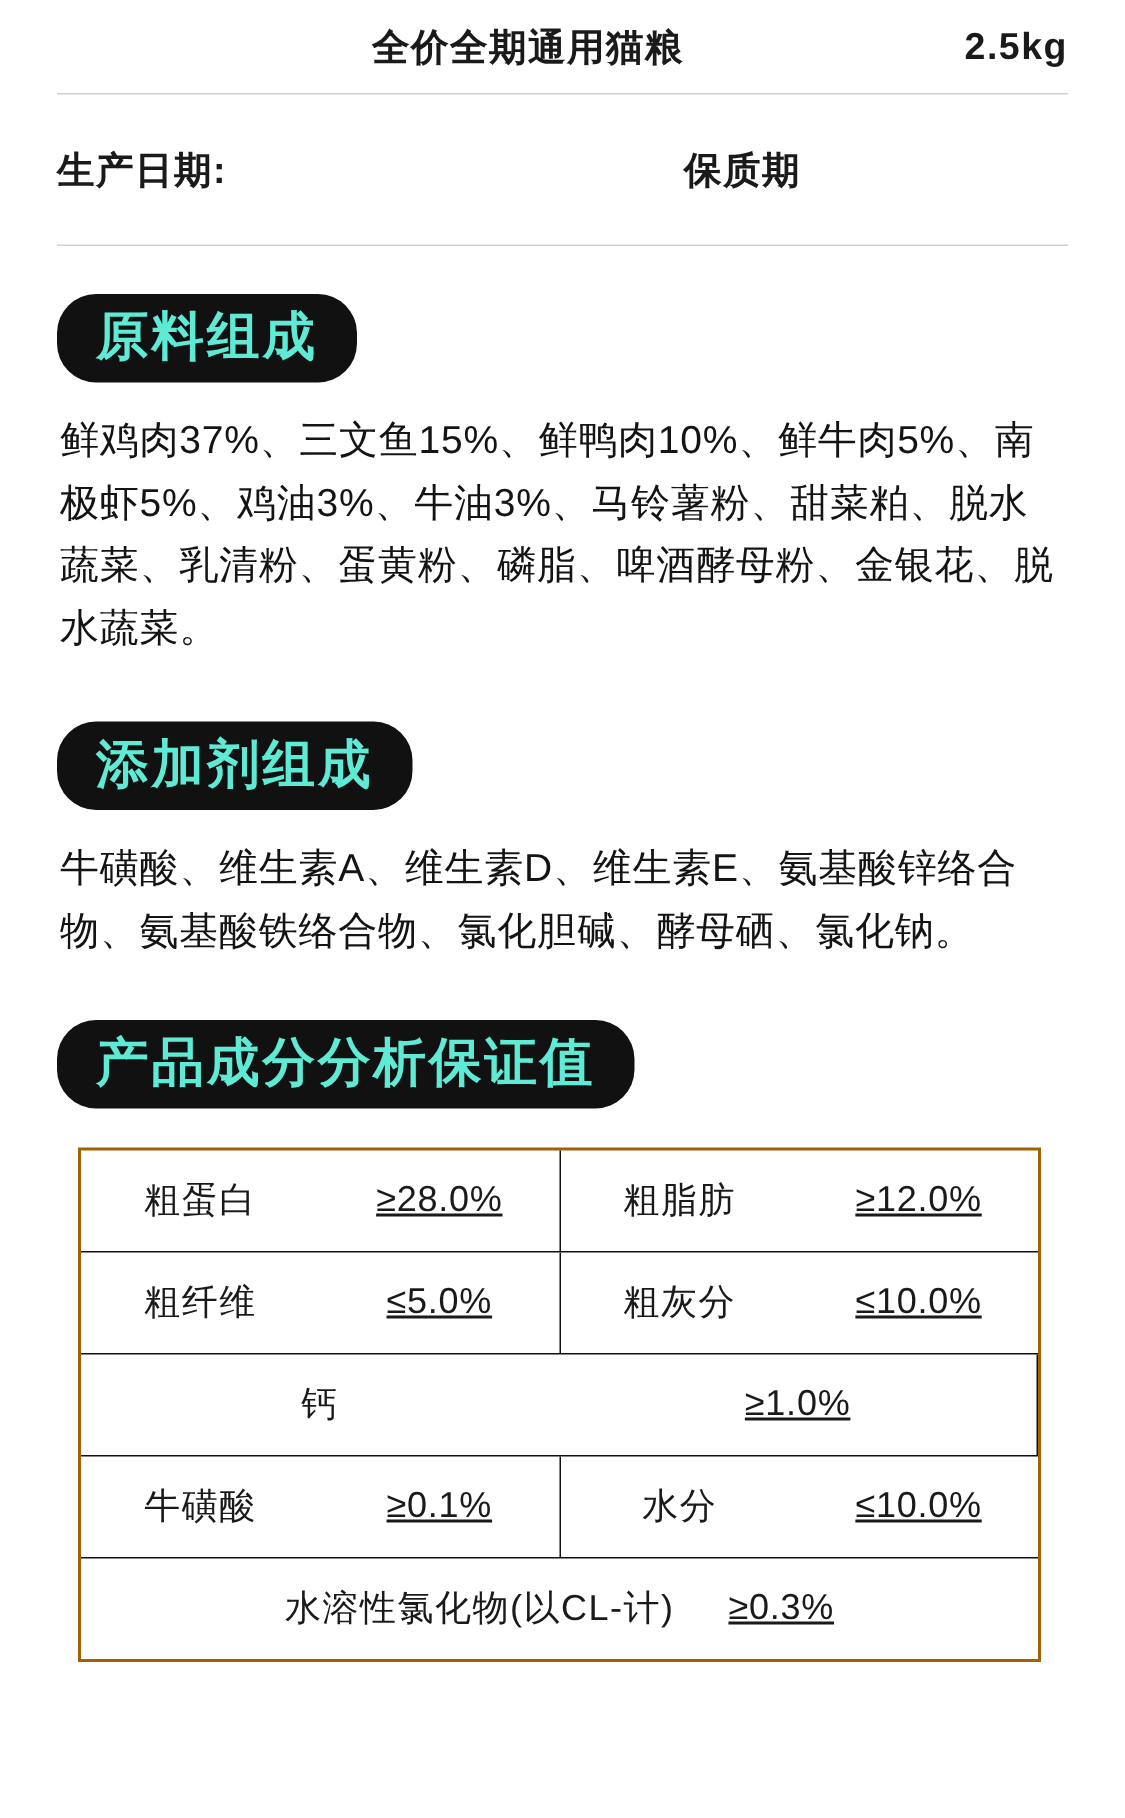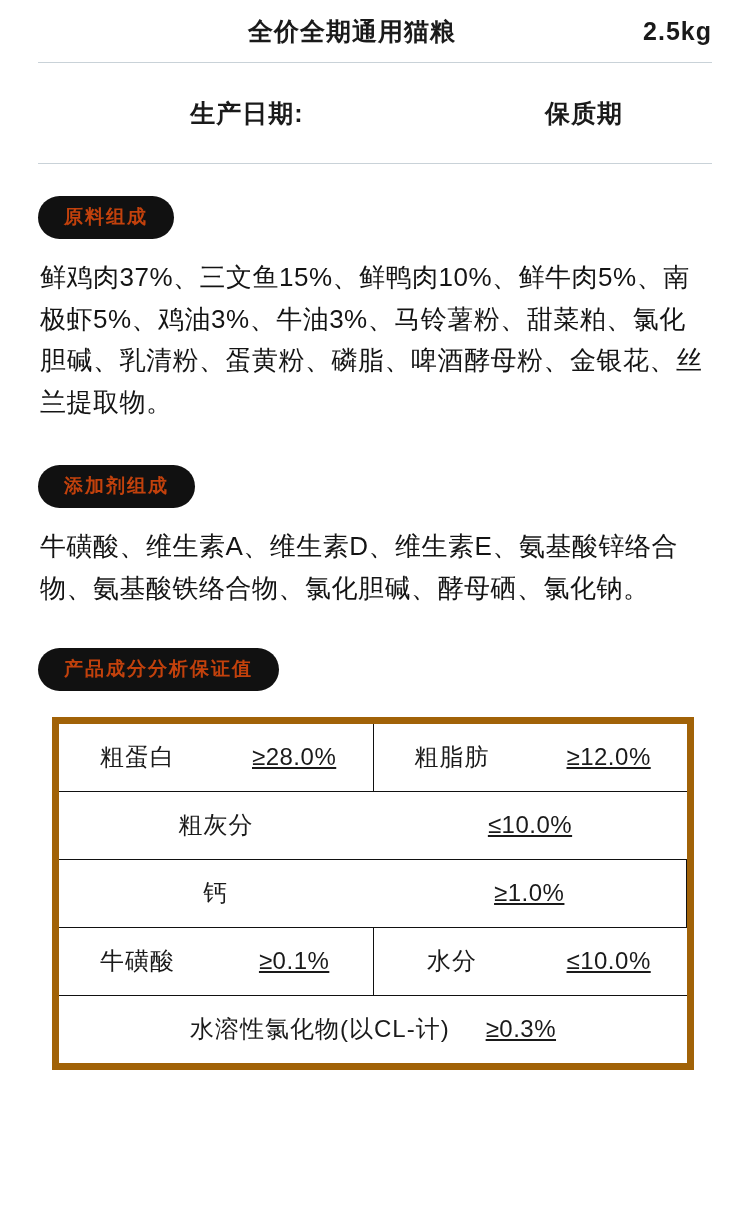--- a/index.html
+++ b/index.html
@@ -45,43 +45,43 @@
     height: 1px;
     background: #c9d2d8;
     margin: 0;
   }
   .gap-sm { height: 18px; }
 
   
   .pill {
     display: inline-block;
     background: #111111;
-    color: #c2410c;
+    color: #5eead4;
     border-radius: 26px;
-    font-size: 19px;
+    font-size: 35px;
     font-weight: bold;
     letter-spacing: 2px;
     padding: 11px 26px 13px 26px;
     line-height: 1;
   }
 
   .body-text {
     font-size: 26px;
     line-height: 1.6;
     letter-spacing: 0.5px;
     color: #141414;
     margin: 18px 0 0 2px;
     width: 672px;
   }
 
   
   .table-wrap {
     margin: 26px 0 0 14px;
     width: 642px;
-    border: 7px solid #a16207;
+    border: 2px solid #a16207;
     box-sizing: border-box;
   }
   .trow {
     display: flex;
     border-bottom: 1px solid #111111;
     height: 67px;
   }
   .trow:last-child { border-bottom: none; }
   .cellpair {
     flex: 1;
@@ -126,35 +126,35 @@
   <div class="spec-row" style="height:62px;text-align:right;">
     <div class="col-left">全价全期通用猫粮</div>
     <div class="col-right">2.5kg</div>
   </div>
 
   <div class="divider"></div>
 
   <div class="gap-sm"></div>
 
   
-  <div class="spec-row" style="height:64px;text-align:center;">
+  <div class="spec-row" style="height:64px;">
     <div class="col-left">生产日期:</div>
     <div class="col-right">保质期</div>
   </div>
 
   
 
   <div class="gap-sm"></div>
   <div class="divider"></div>
 
   <div style="height:32px;"></div>
 
   
   <div class="pill">原料组成</div>
-  <div class="body-text">鲜鸡肉37%、三文鱼15%、鲜鸭肉10%、鲜牛肉5%、南极虾5%、鸡油3%、牛油3%、马铃薯粉、甜菜粕、氯化胆碱、乳清粉、蛋黄粉、磷脂、啤酒酵母粉、金银花、丝兰提取物。</div>
+  <div class="body-text">鲜鸡肉37%、三文鱼15%、鲜鸭肉10%、鲜牛肉5%、南极虾5%、鸡油3%、牛油3%、马铃薯粉、甜菜粕、脱水蔬菜、乳清粉、蛋黄粉、磷脂、啤酒酵母粉、金银花、脱水蔬菜。</div>
 
   <div style="height:42px;"></div>
 
   
   <div class="pill">添加剂组成</div>
   <div class="body-text">牛磺酸、维生素A、维生素D、维生素E、氨基酸锌络合物、氨基酸铁络合物、氯化胆碱、酵母硒、氯化钠。</div>
 
   <div style="height:38px;"></div>
 
   
@@ -167,20 +167,24 @@
         <div class="cell-label">粗蛋白</div>
         <div class="cell-value">≥28.0%</div>
       </div>
       <div class="cellpair">
         <div class="cell-label">粗脂肪</div>
         <div class="cell-value">≥12.0%</div>
       </div>
     </div>
 
     <div class="trow">
+      <div class="cellpair left">
+        <div class="cell-label">粗纤维</div>
+        <div class="cell-value">≤5.0%</div>
+      </div>
       <div class="cellpair">
         <div class="cell-label">粗灰分</div>
         <div class="cell-value">≤10.0%</div>
       </div>
     </div>
 
     <div class="trow">
       <div class="cellpair left">
         <div class="cell-label">钙</div>
         <div class="cell-value">≥1.0%</div>

